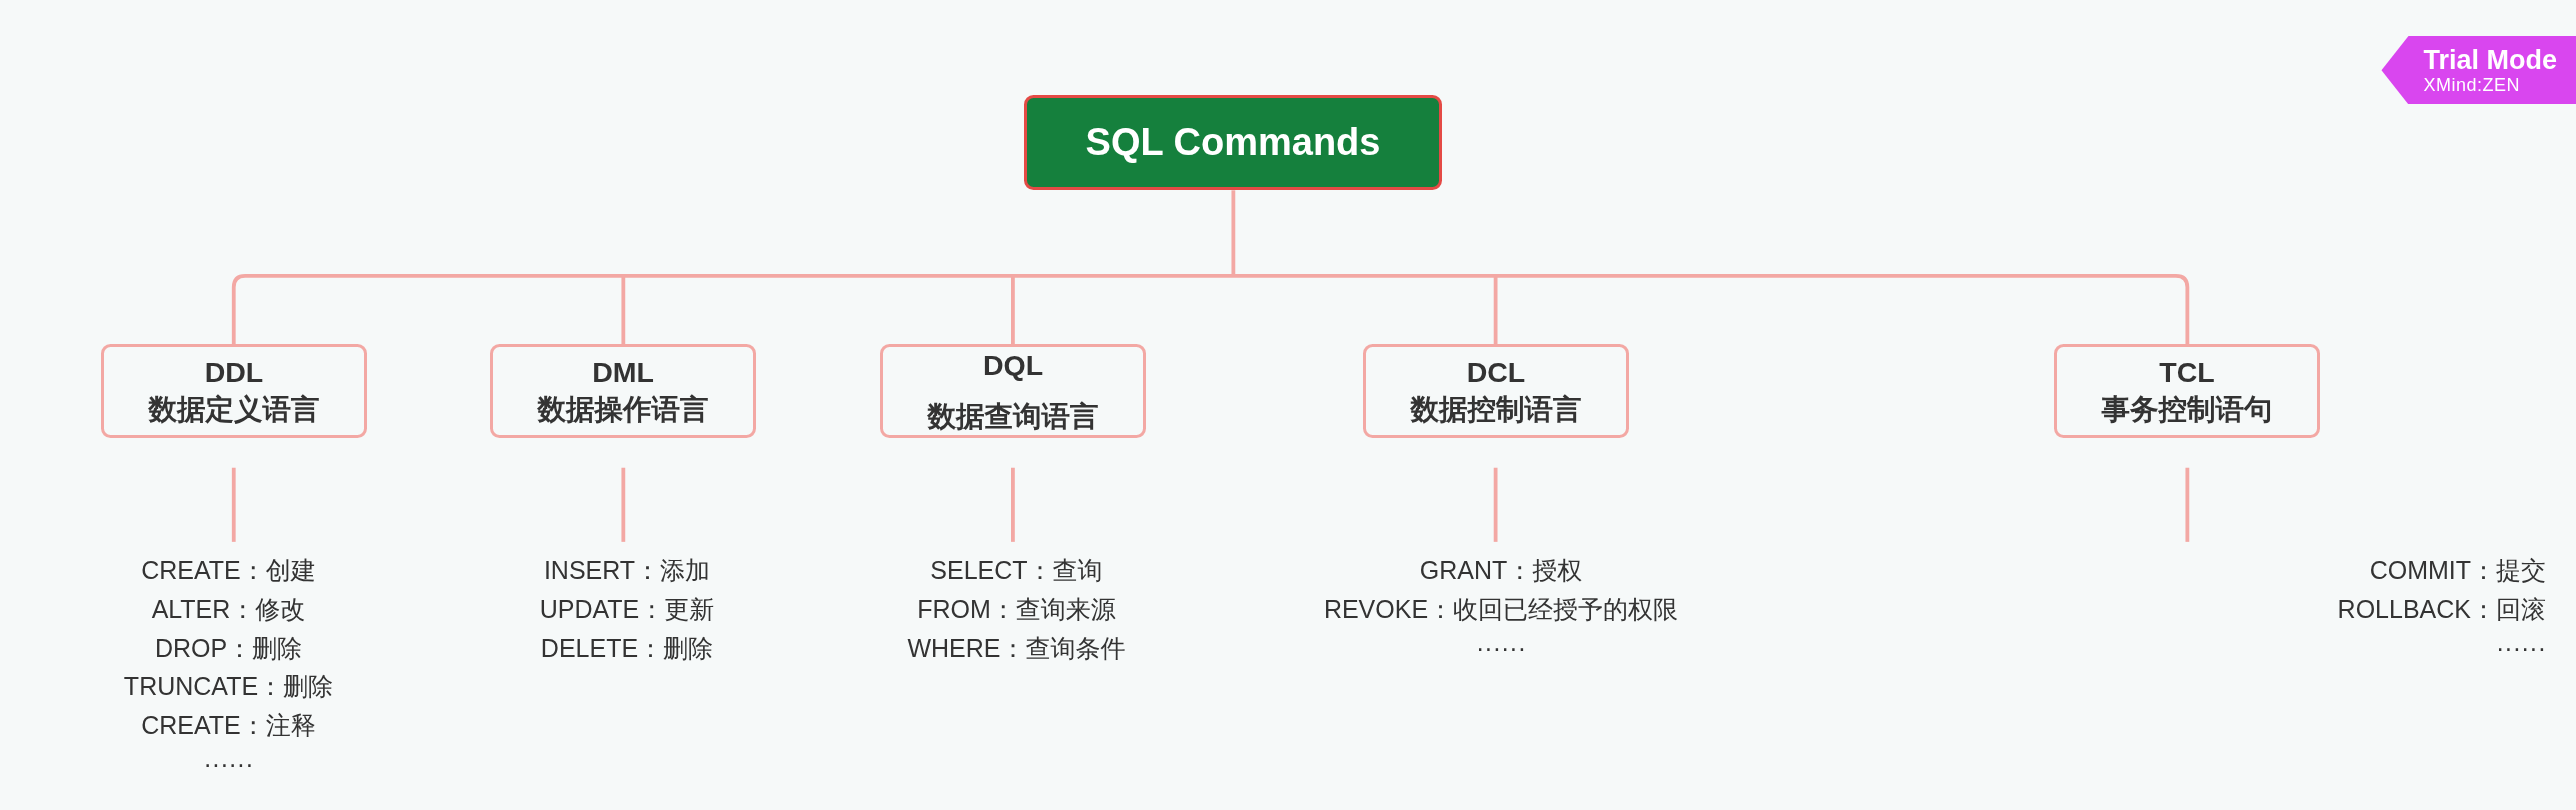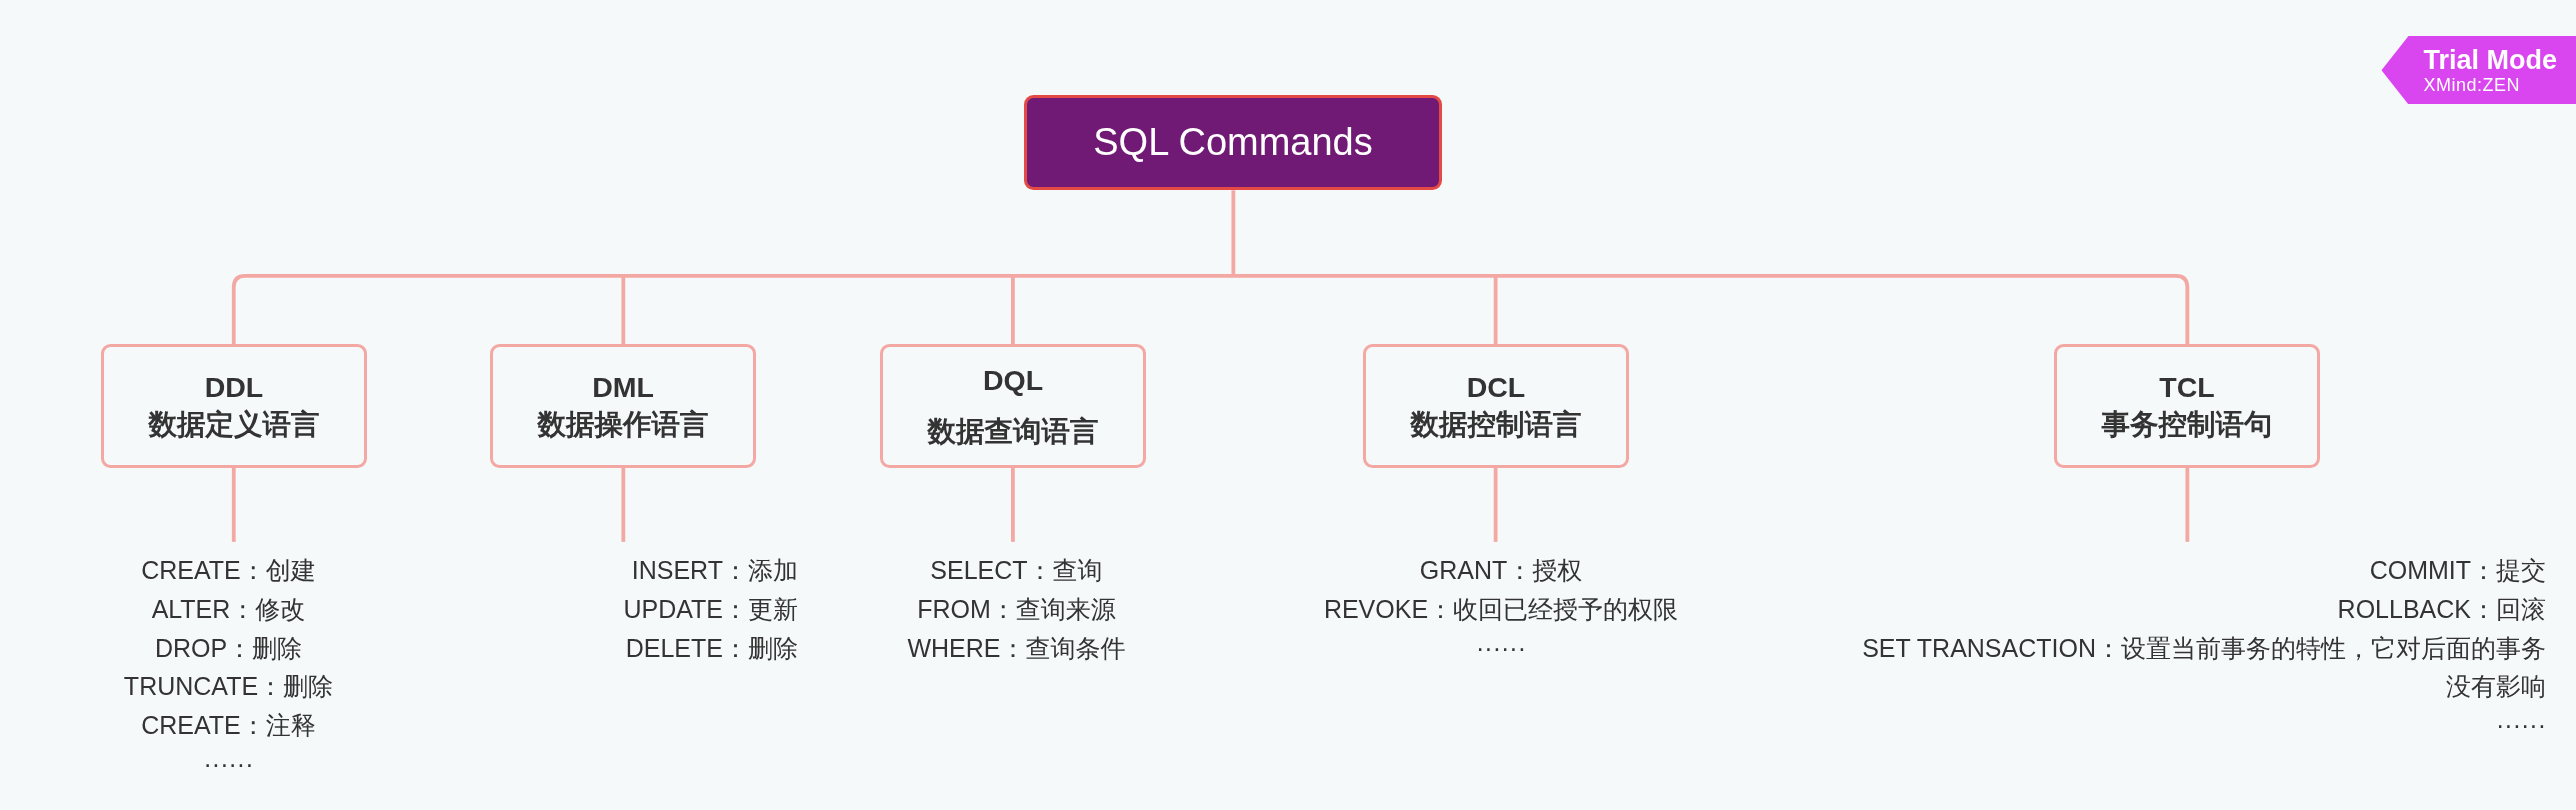--- a/index.html
+++ b/index.html
@@ -26,36 +26,36 @@
   .trial-sub { font-size: 18px; font-weight: 400; letter-spacing: 0.5px; line-height: 1.2; }
   .trial-sub span.thin { font-weight: 300; }
 
   
   .root {
     position: absolute;
     top: 95px;
     left: 1024px;
     width: 418px;
     height: 95px;
-    background: #701a75;
+    background: #15803d;
     border: 3.8px solid #e44a45;
     border-radius: 9.5px;
     color: #fff;
     font-size: 38px;
-    font-weight: 400;
+    font-weight: 700;
     display: flex;
     align-items: center;
     justify-content: center;
   }
 
   
   .cat {
     position: absolute;
     top: 344px;
-    height: 124px;
+    height: 94px;
     border: 3.8px solid #f3a8a4;
     border-radius: 9.5px;
     background: #f6f9f9;
     display: flex;
     flex-direction: column;
     align-items: center;
     justify-content: center;
     color: #333;
   }
   .cat .line1 { font-size: 28.5px; font-weight: 700; line-height: 1.3; }
@@ -71,21 +71,21 @@
   .items {
     position: absolute;
     top: 551px;
     text-align: center;
     color: #333;
     font-size: 25px;
     line-height: 1.55;
     font-weight: 400;
   }
   #items0 { left: 48px;   width: 361px; }
-  #items1 { left: 456px;  width: 342px; text-align: right; }
+  #items1 { left: 456px;  width: 342px; }
   #items2 { left: 836px;  width: 361px; }
   #items3 { left: 1235px; width: 532px; }
   #items4 { left: 1862px; width: 684px; text-align: right; }
 
   
   svg.connectors {
     position: absolute;
     top: 0; left: 0;
     width: 2576px; height: 811px;
     pointer-events: none;
@@ -168,16 +168,15 @@
   <div>WHERE：查询条件</div>
 </div>
 <div id="items3" class="items">
   <div>GRANT：授权</div>
   <div>REVOKE：收回已经授予的权限</div>
   <div>······</div>
 </div>
 <div id="items4" class="items">
   <div>COMMIT：提交</div>
   <div>ROLLBACK：回滚</div>
-  <div>SET TRANSACTION：设置当前事务的特性，它对后面的事务没有影响</div>
   <div>······</div>
 </div>
 
 
 </body></html>

